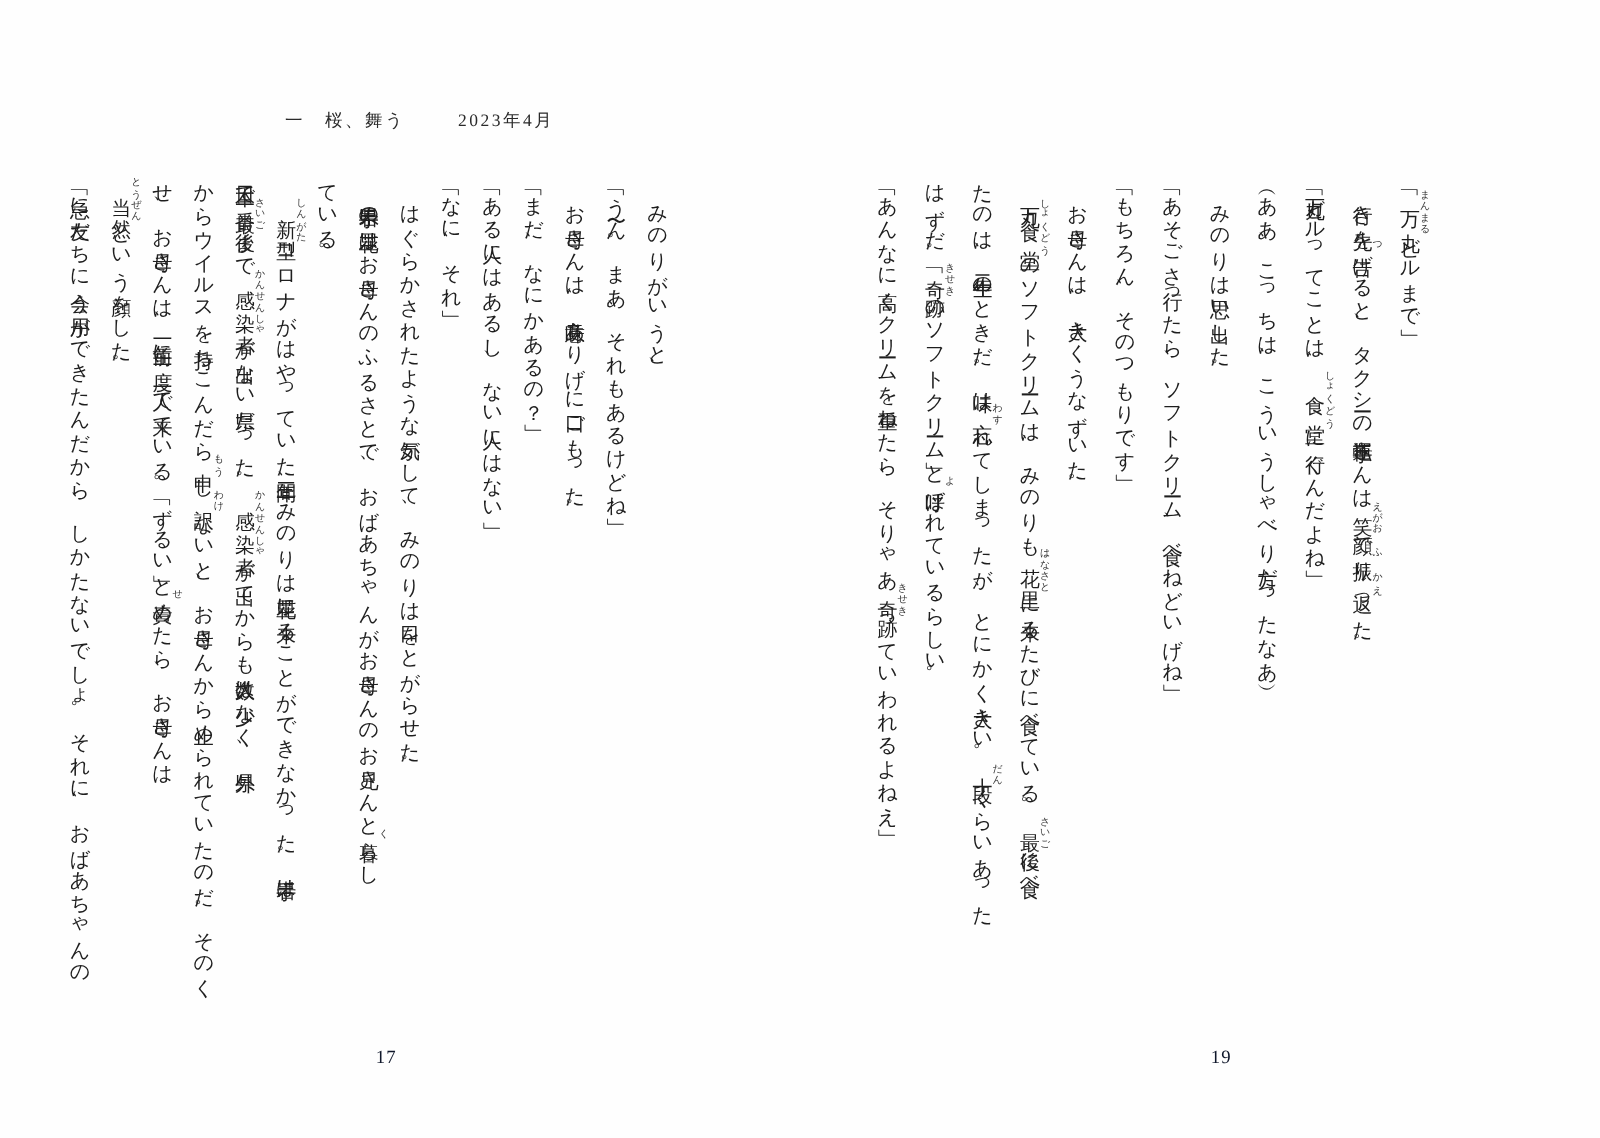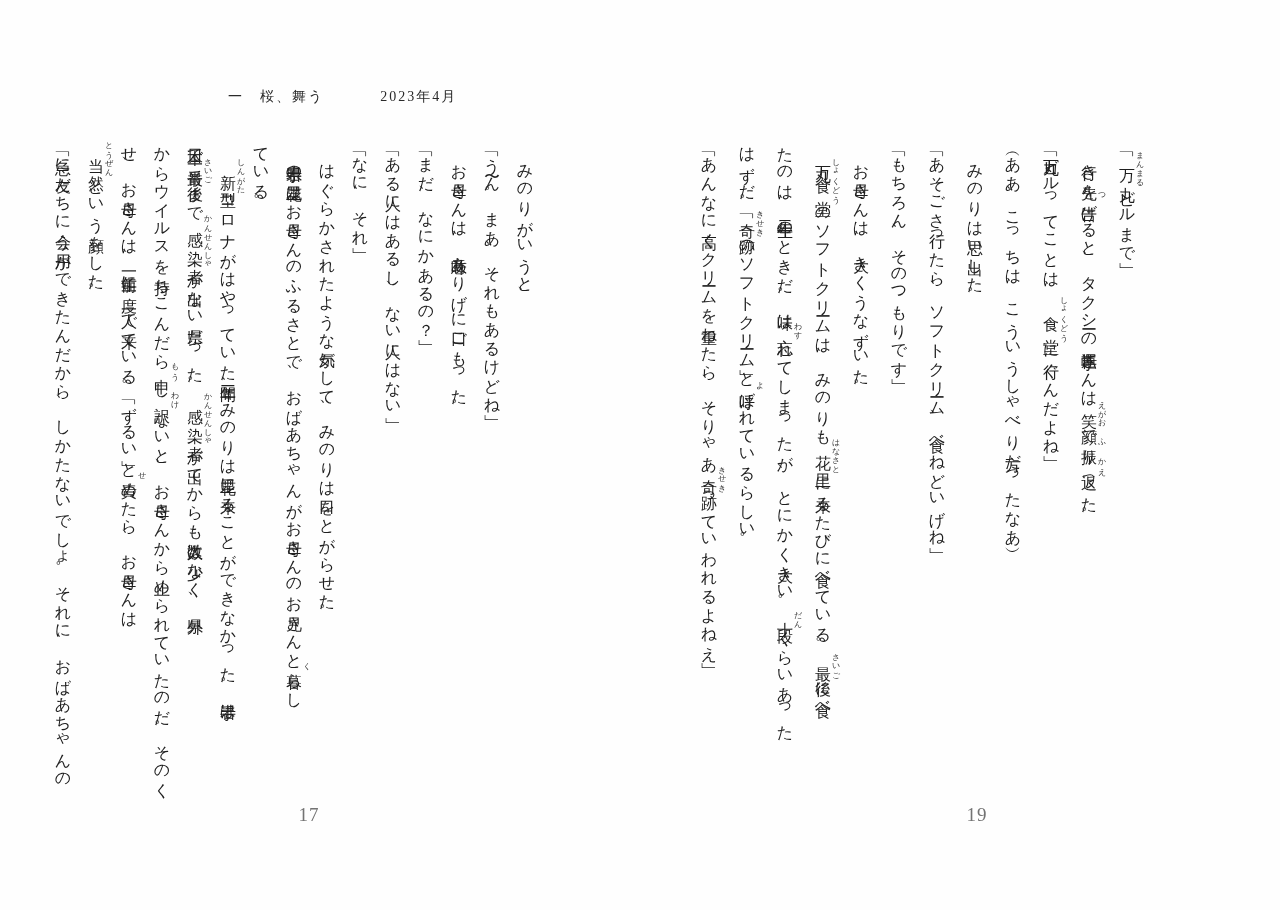--- a/index.html
+++ b/index.html
@@ -12,21 +12,21 @@
   }
   .canvas{position:relative;width:1280px;height:910px;background:#fefefe;}
 
   
   .running-head{
     position:absolute;top:88px;left:228px;
     font-size:14px;letter-spacing:2px;color:#2a2a2a;
     display:flex;align-items:baseline;
   }
   .running-head .chno{margin-right:16px;}
-  .running-head .chtitle{margin-right:56px;}
+  .running-head .chtitle{margin-right:42px;}
 
   
   .page-text{
     position:absolute;top:136px;height:660px;
     writing-mode:vertical-rl;
     -webkit-writing-mode:vertical-rl;
     font-size:16px;color:#1e1e1e;
     letter-spacing:0.5px;
   }
   .page-text.right{right:134px;}
@@ -40,22 +40,22 @@
   .vline.ind-none{padding-top:0;}
 
   ruby{ruby-position:over;}
   rt{
     font-size:8px;letter-spacing:0;color:#333;
     font-family:"Liberation Serif","DejaVu Serif",serif;
   }
 
   
   .pagenum{
-    position:absolute;top:804px;
-    font-size:19px;color:#737373;letter-spacing:1px;
+    position:absolute;top:838px;
+    font-size:15px;color:#0f172a;letter-spacing:1px;
     width:60px;text-align:center;
   }
   .pagenum.left{left:279px;}
   .pagenum.right{left:947px;}
 </style>
 </head>
 <body>
 
 <div class="canvas">
 

